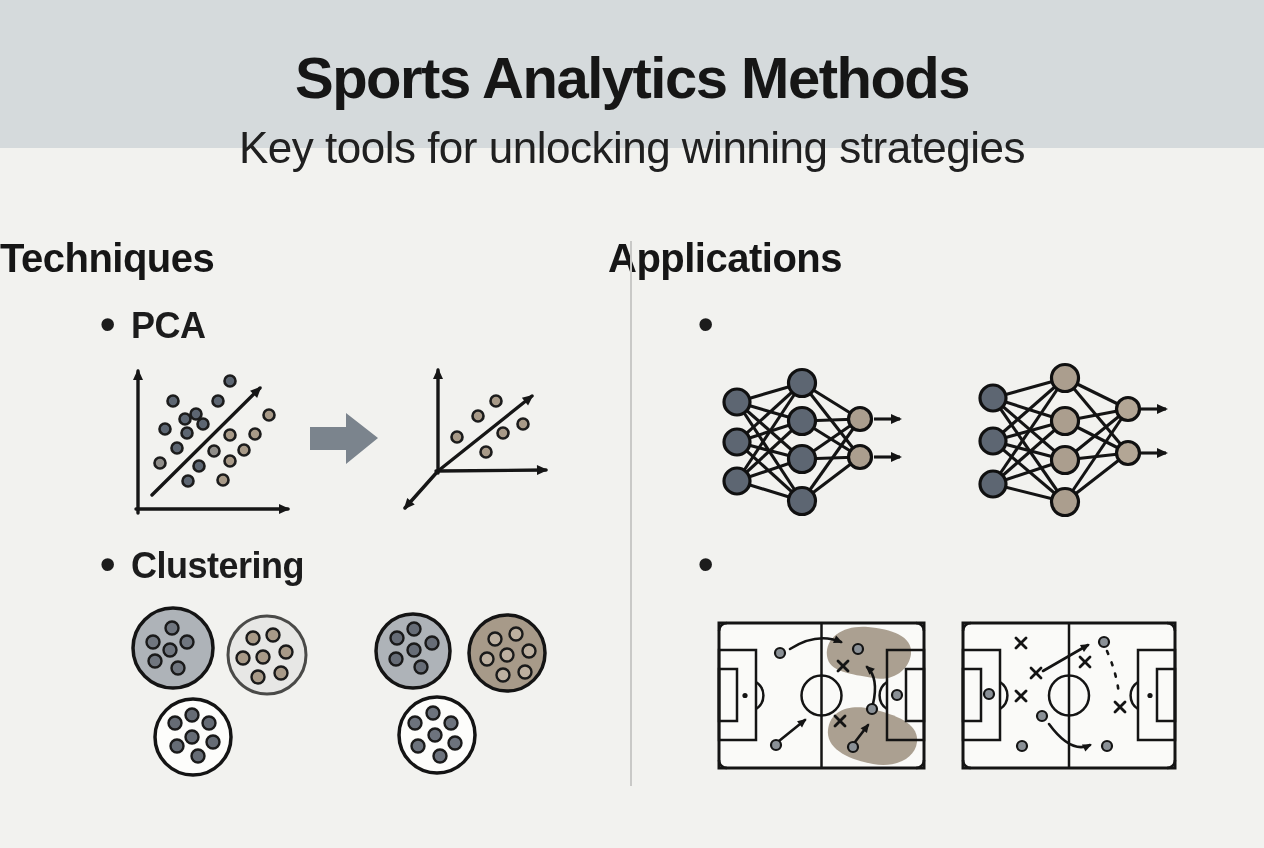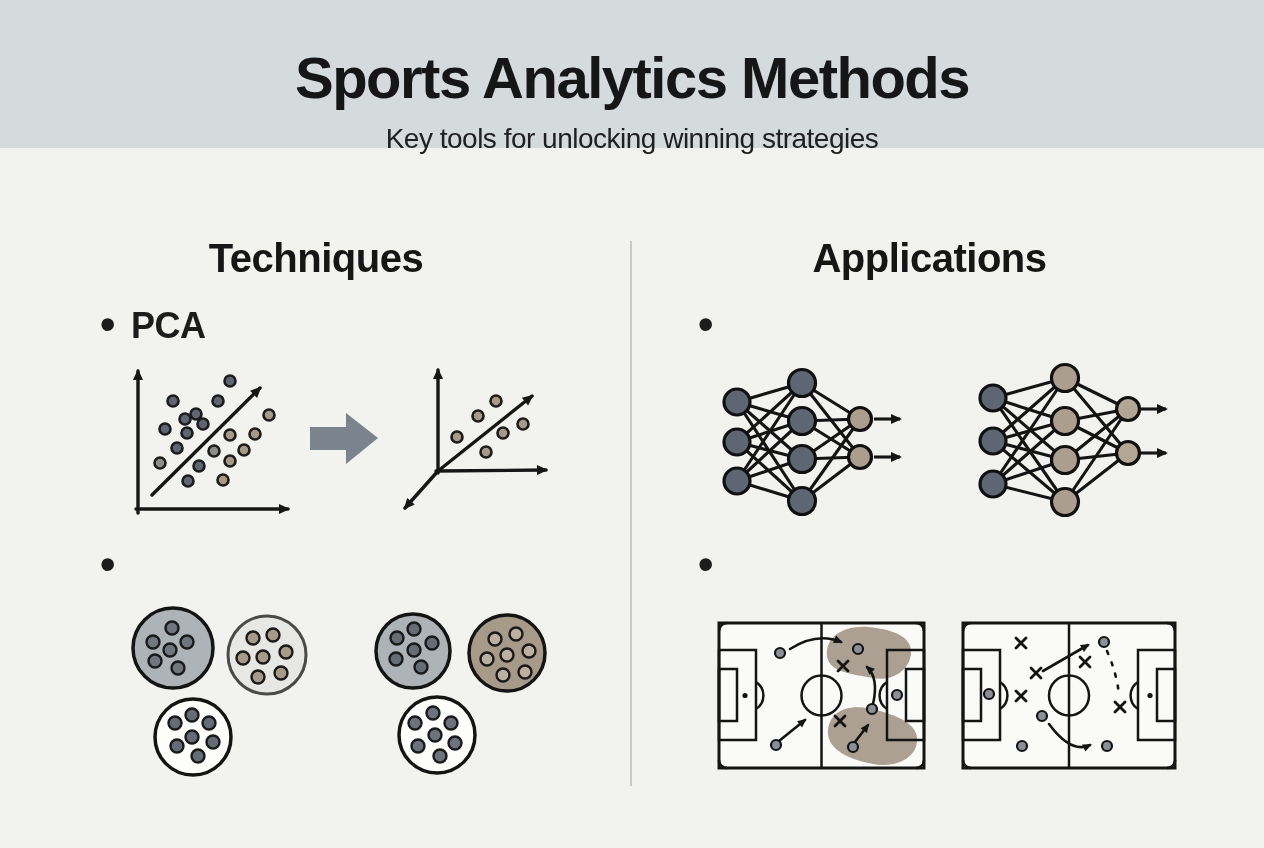--- a/index.html
+++ b/index.html
@@ -9,26 +9,26 @@
   }
   .header{
     position:absolute;top:0;left:0;width:1264px;height:148px;
     background:#d5dadc;text-align:center;
   }
   .title{
     margin:0;padding-top:48px;font-size:58px;font-weight:700;
     letter-spacing:-1.5px;color:#161616;line-height:1.05;
   }
   .subtitle{
-    margin:2px;margin-top:14px;font-size:28px;font-weight:500;
+    margin:2px;margin-top:14px;font-size:44px;font-weight:500;
     letter-spacing:-0.5px;color:#202020;
   }
   .col-heading{
     position:absolute;top:236px;font-size:40px;font-weight:700;
-    letter-spacing:-0.5px;text-align:center;color:#161616;
+    letter-spacing:-0.5px;color:#161616;
   }
   .col-heading.left{left:0;width:632px;}
   .col-heading.right{left:608px;width:643px;}
   .bullet-row{
     position:absolute;display:flex;align-items:center;
     font-size:36px;font-weight:600;letter-spacing:-0.5px;color:#1c1c1c;
   }
   .bullet-row .dot{
     font-size:44px;line-height:1;margin-right:16px;transform:translateY(-2px);
   }
@@ -60,20 +60,21 @@
   <div class="col-heading right">Applications</div>
 
   <div class="divider"></div>
 
   <div class="bullet-row" id="row-pca">
     <span class="dot">•</span>
     <span>PCA</span>
   </div>
   <div class="bullet-row" id="row-clustering">
     <span class="dot">•</span>
+    <span>Clustering</span>
   </div>
   <div class="bullet-row" id="row-ai">
     <span class="dot">•</span>
   </div>
   <div class="bullet-row" id="row-tactical">
     <span class="dot">•</span>
   </div>
 
   <svg id="svg-pca" width="470" height="185" viewBox="0 0 470 185">
     <defs>

